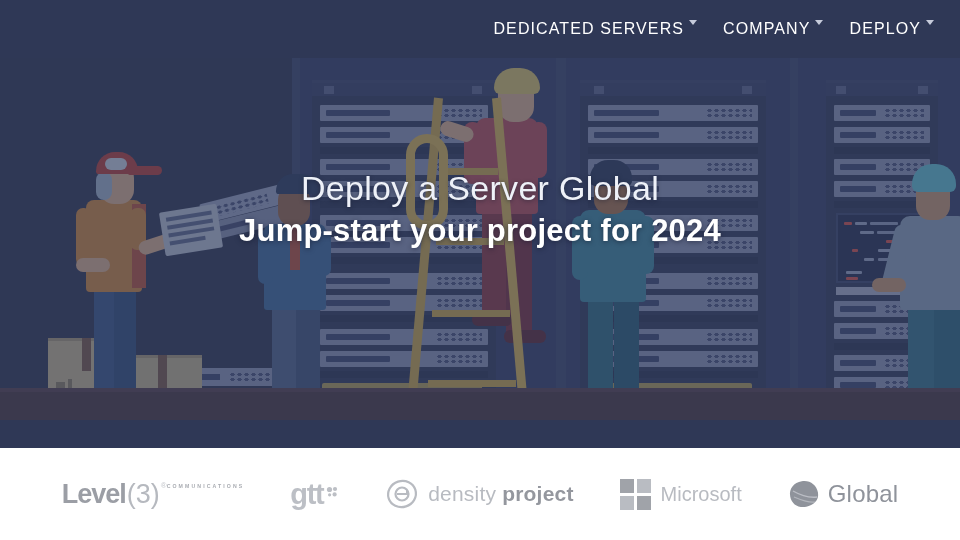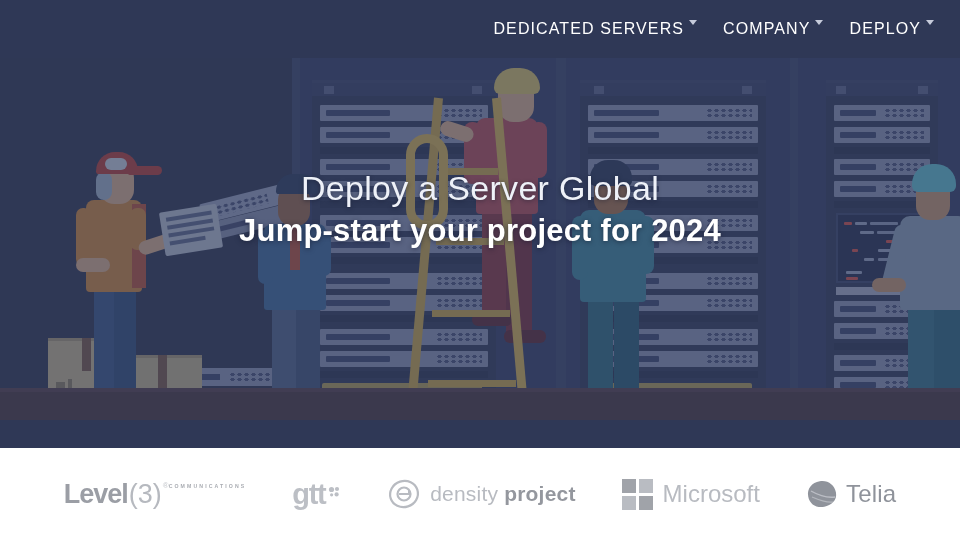--- a/index.html
+++ b/index.html
@@ -105,21 +105,21 @@
 
   .gtt-word { font-size:29px; font-weight:bold; color:#bcbfc5; letter-spacing:-1.4px; line-height:1; }
 
   .sd-mark { width:34px; height:32px; margin-right:9px; }
   .sd-text { font-size:21px; color:#b8bbc1; letter-spacing:.2px; }
   .sd-text b { color:#94979e; font-weight:bold; }
 
   .ms-grid { display:grid; grid-template-columns:14px 14px; grid-template-rows:14px 14px; gap:3px; margin-right:10px; }
   .ms-sq { background:#b9bcc2; }
   .ms-sq.dark { background:#a0a3a9; }
-  .ms-text { font-size:24px; color:#b8bbc1; font-weight:400; }
+  .ms-text { font-size:20px; color:#b8bbc1; font-weight:400; }
 
   .telia-mark { width:32px; height:30px; margin-right:8px; }
   .telia-text { font-size:24px; color:#8f939b; font-weight:400; letter-spacing:.2px; }
 </style>
 </head>
 <body>
 
 <div id="page">
 
   <div class="hero">
@@ -484,19 +484,19 @@
       </div>
 
       <div class="logo-cell">
         <span class="telia-mark">
           <svg width="32" height="30" viewBox="0 0 32 30">
             <path d="M16 2 C24 2 30 8 30 16 C30 24 23 28 16 28 C8 28 2 23 2 15 C2 7 8 2 16 2 Z" transform="rotate(-10 16 15)" fill="#8f939b"></path>
             <path d="M5 12 C12 16 21 19 29 18" fill="none" stroke="#c3c6cc" stroke-width="1.4" opacity=".85"></path>
             <path d="M6 18 C13 21 21 24 27 23" fill="none" stroke="#c3c6cc" stroke-width="1.2" opacity=".7"></path>
           </svg>
         </span>
-        <span class="telia-text">Telia</span>
+        <span class="telia-text">Global</span>
       </div>
 
     </div>
   </div>
 
 </div>
 
 </body></html>

